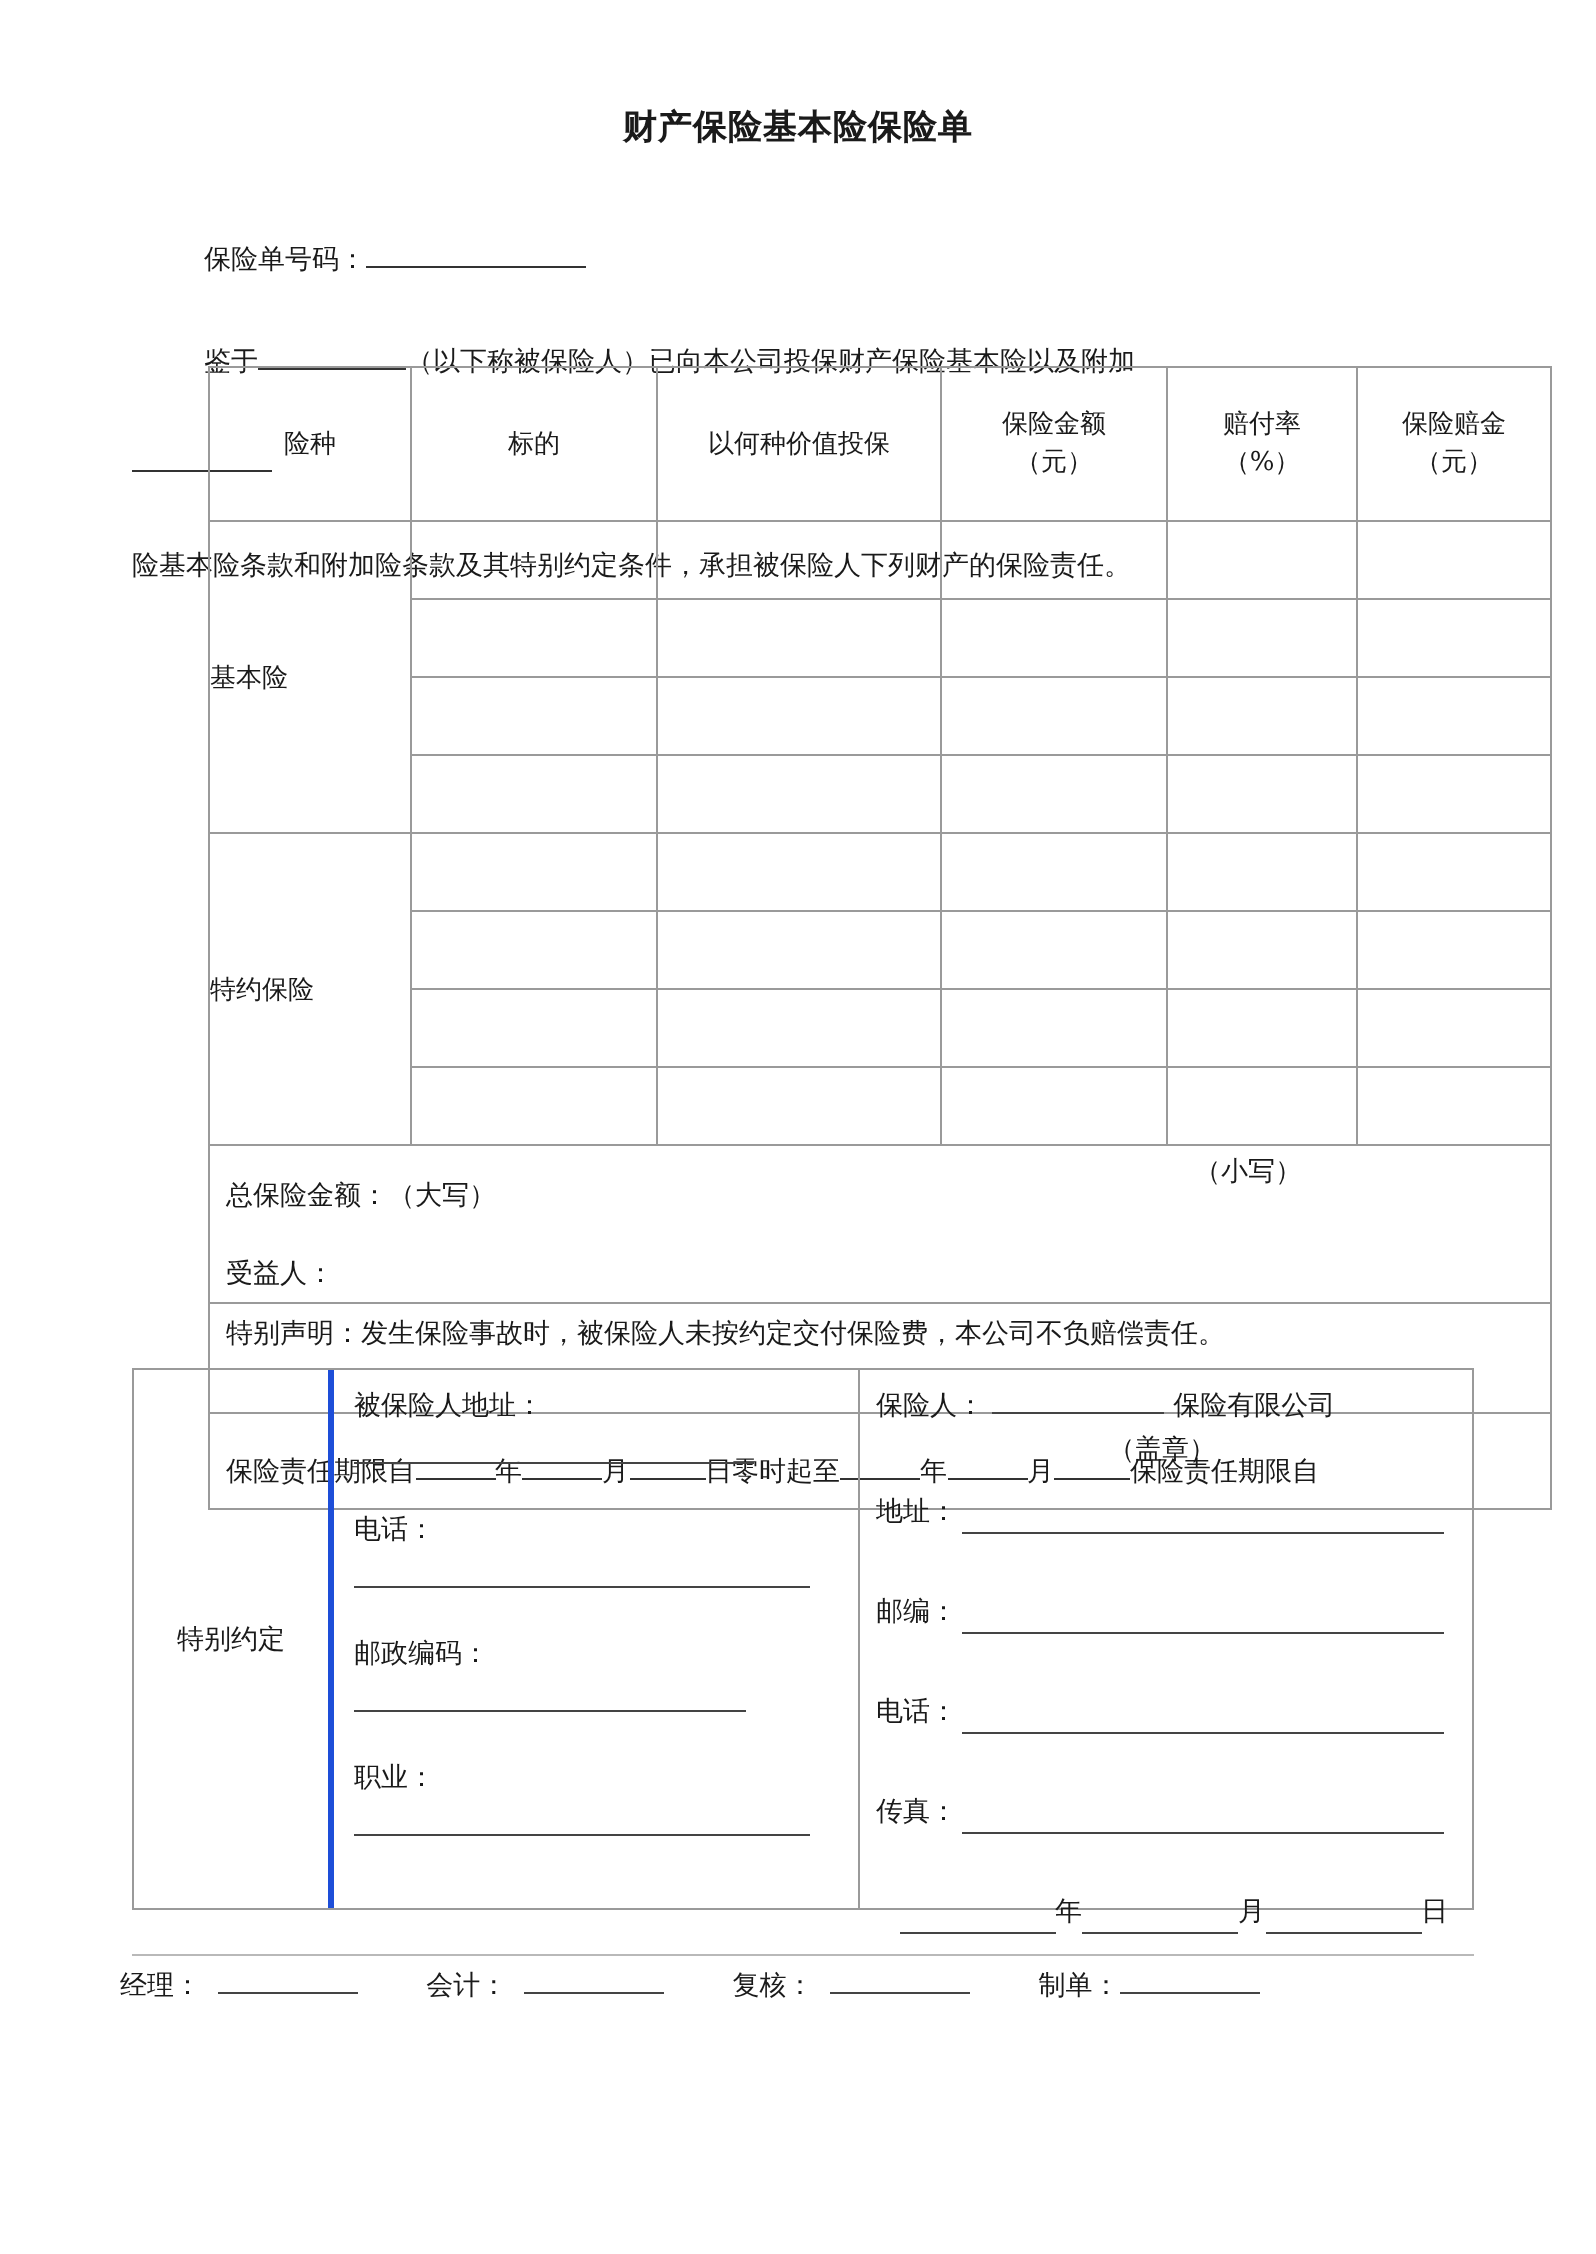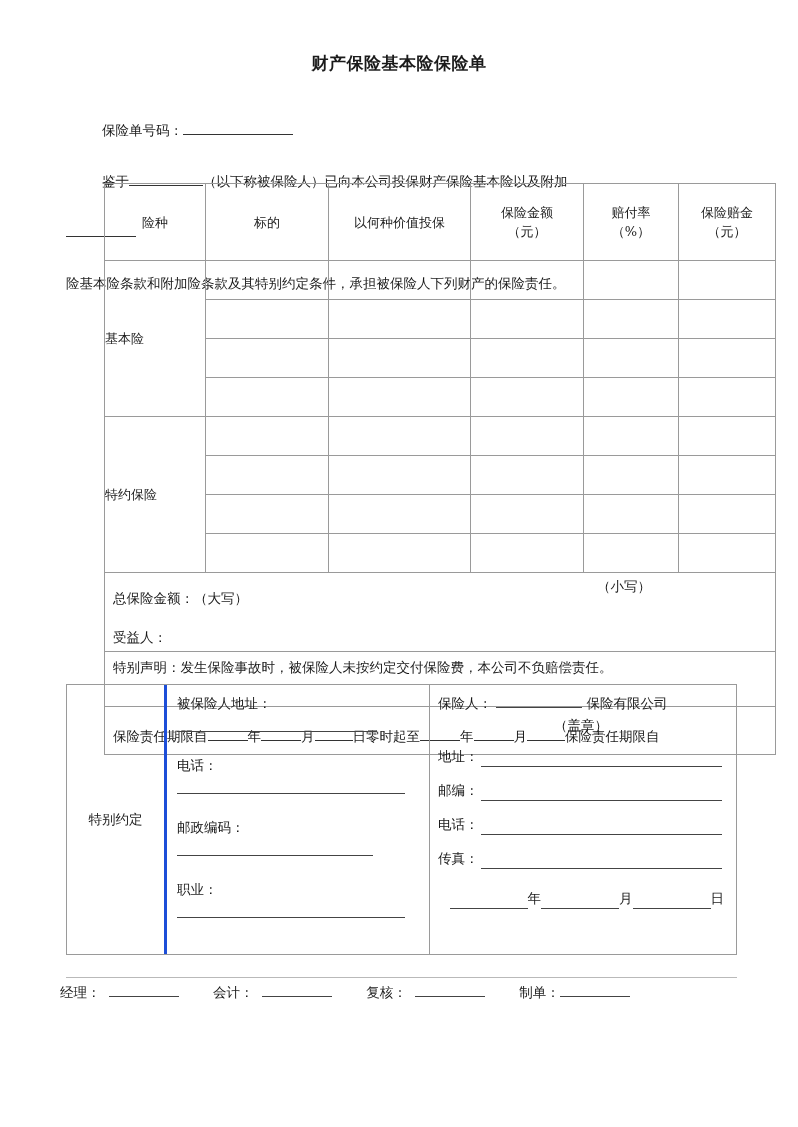--- a/index.html
+++ b/index.html
@@ -158,21 +158,21 @@
   }
   .rule-w1 { width: 200px; }
   .rule-w2 { width: 228px; }
   .rule-w3 { width: 196px; }
   .rule-w4 { width: 228px; }
 
   .rline {
     display: flex;
     align-items: flex-end;
     line-height: 22px;
-    margin-bottom: 12px;
+    margin-bottom: 28px;
     white-space: nowrap;
     text-align: center;
   }
   .rline .rlbl { flex: 0 0 auto; }
   .rline .rrule {
     flex: 1 1 auto;
     border-bottom: 1px solid #444;
     height: 15px;
     margin-left: 2px;
     margin-right: 2px;

